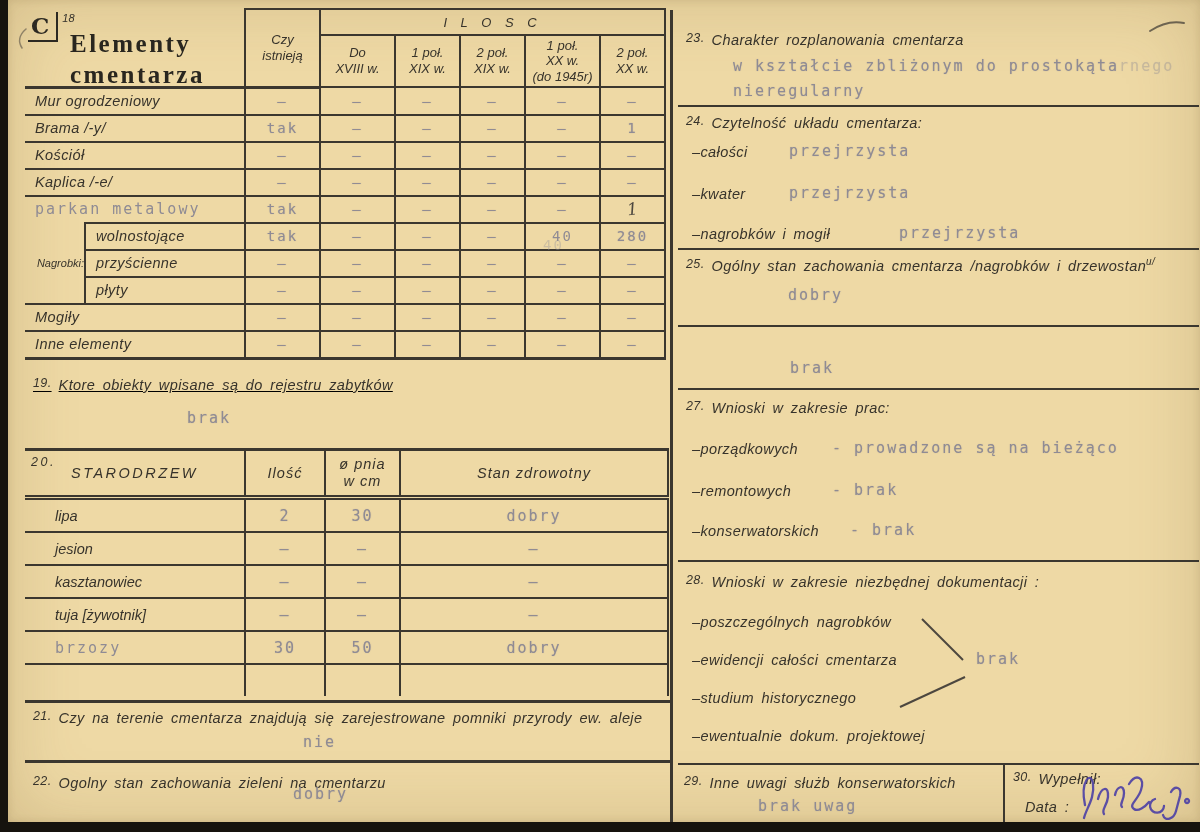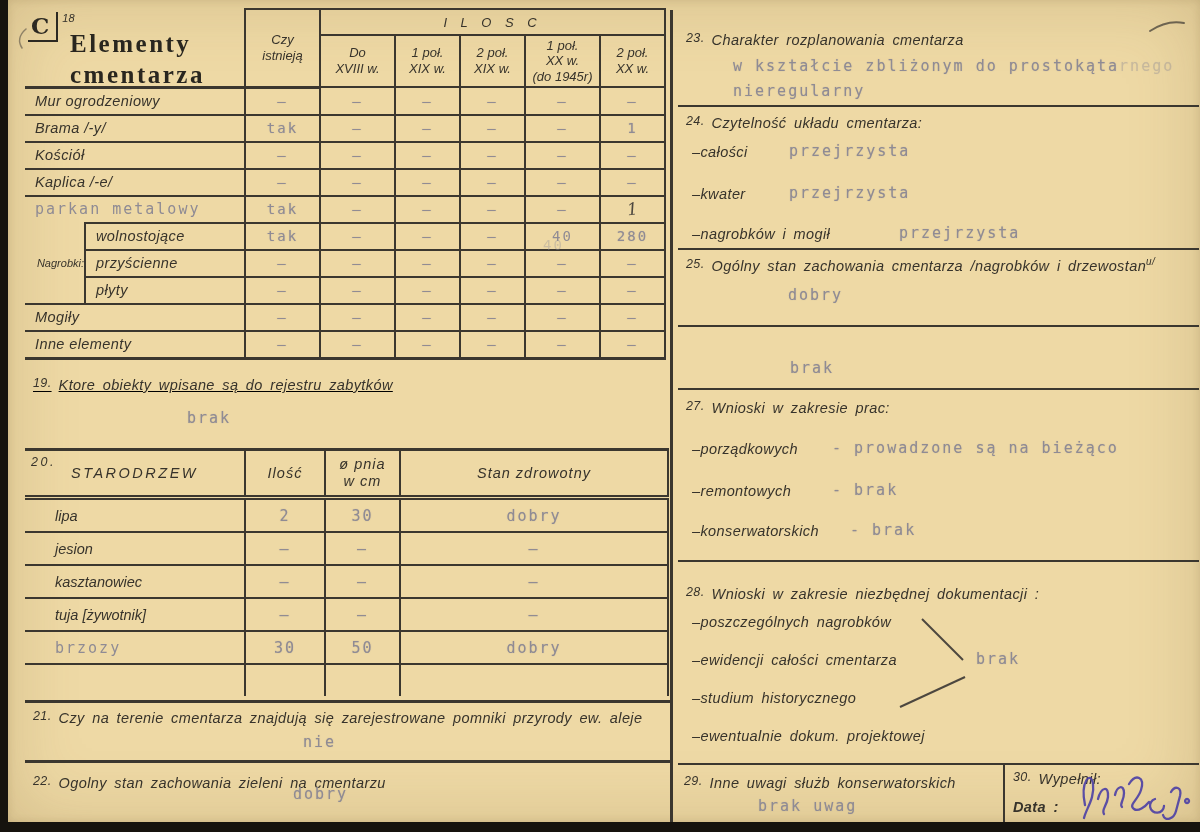--- a/index.html
+++ b/index.html
@@ -349,21 +349,21 @@
       <span class="plabel">–remontowych</span>
       <span class="typed abs" style="left:140px;top:-1px;">- brak</span>
     </div>
     <div class="abs" style="left:14px;top:132px;width:500px;">
       <span class="plabel">–konserwatorskich</span>
       <span class="typed abs" style="left:158px;top:-1px;">- brak</span>
     </div>
   </div>
 
   <div class="rsec" id="sec28" style="top:560px;height:203px;">
-    <div class="plabel" style="padding:12px 12px 0 8px;margin-top:12px;">
+    <div class="plabel" style="padding:12px 12px 0 8px;">
       <span class="num">28.</span><span>Wnioski  w  zakresie  niezbędnej  dokumentacji :</span>
     </div>
     <div class="plabel abs" style="left:14px;top:52px;">–poszczególnych  nagrobków</div>
     <div class="plabel abs" style="left:14px;top:90px;">–ewidencji  całości  cmentarza</div>
     <div class="plabel abs" style="left:14px;top:128px;">–studium  historycznego</div>
     <div class="plabel abs" style="left:14px;top:166px;">–ewentualnie  dokum.   projektowej</div>
     <div class="typed abs" style="left:298px;top:88px;">brak</div>
     <svg class="abs" style="left:215px;top:45px;" width="90" height="125">
       <line x1="29" y1="12" x2="70" y2="53" style="stroke:var(--hand);stroke-width:2"></line>
       <line x1="7" y1="100" x2="72" y2="70" style="stroke:var(--hand);stroke-width:2"></line>
@@ -372,21 +372,21 @@
 
   <div class="rsec" id="sec29" style="top:763px;height:59px;">
     <div class="plabel" style="padding:10px 0 0 6px;">
       <span class="num">29.</span><span>Inne  uwagi  służb  konserwatorskich</span>
     </div>
     <div class="typed abs" style="left:80px;top:32px;">brak uwag</div>
     <div id="box30">
       <div class="plabel" style="padding:6px 0 0 8px;">
         <span class="num">30.</span><span>Wypełnił:</span>
       </div>
-      <div class="plabel abs" style="left:8px;top:34px;font-weight:bold;">Data :</div>
+      <div class="plabel abs" style="left:20px;top:34px;">Data :</div>
       <svg class="abs" style="left:70px;top:0;" width="120" height="58">
         <path d="M10,40 C5,16 16,5 18,19 C20,33 11,44 9,53 M23,34 c3,-12 11,-14 10,-2 c-1,9 -7,13 -4,17 M40,30 c2,-9 9,-11 9,-2 c0,8 -5,11 -2,14 M54,19 c7,-11 16,-7 12,6 c-3,10 -13,15 -7,19 c4,3 11,-2 15,-7 M80,34 a7,7 0 1 0 9,7 M96,27 c4,-7 11,-5 9,4 l-4,15 c-2,8 -11,11 -13,4 M112,38 a2,2 0 1 1 .1,0" style="stroke:var(--signature);stroke-width:2.3;fill:none;stroke-linecap:round;opacity:.9"></path>
       </svg>
     </div>
   </div>
 
   <svg class="abs" style="left:1146px;top:18px;" width="44" height="18">
     <path d="M4,13 C16,5 28,3 38,5" style="stroke:#3a3630;stroke-width:2;fill:none;stroke-linecap:round;opacity:.7"></path>
   </svg>
   <svg class="abs" style="left:14px;top:26px;" width="16" height="26">

